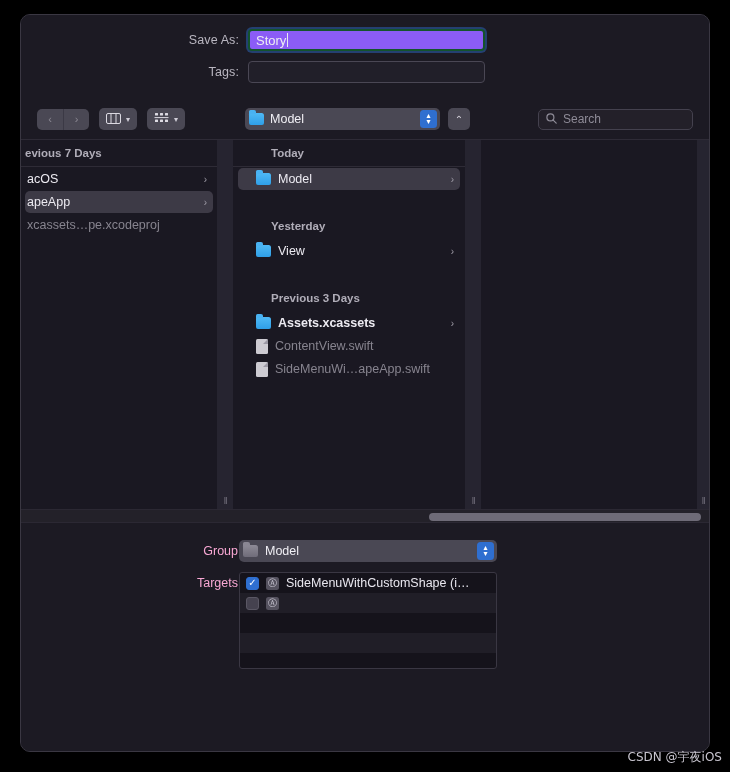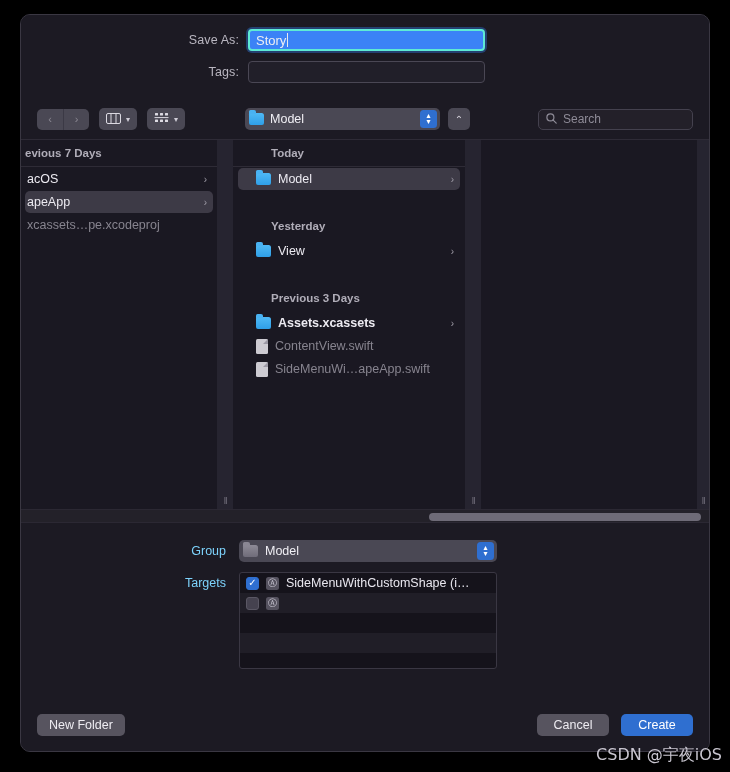--- a/index.html
+++ b/index.html
@@ -37,23 +37,23 @@
   .text-input {
     width: 237px; height: 22px;
     background: #211f29;
     border: 1px solid #4a4754;
     border-radius: 4px;
     font-size: 13px; color: #ededf2;
     padding: 0 6px;
     display: flex; align-items: center;
   }
   .text-input.focused {
-    border: 2px solid #5eead4;
+    border: 2px solid #14532d;
     box-shadow: 0 0 0 2px rgba(47,111,208,.45);
-    background: #3b82f6;
+    background: #8b5cf6;
   }
   .caret {
     display: inline-block;
     width: 1px; height: 14px;
     background: #e8e8ee;
     margin-left: 1px;
   }
 
   
   .toolbar {
@@ -228,22 +228,22 @@
 
   
   .accessory {
     flex: 1;
     background: #1c1a23;
     padding-top: 17px;
   }
   .acc-row { display: flex; margin-bottom: 10px; }
   .acc-label {
     width: 218px; text-align: right;
-    font-size: 12.5px; color: #7dd3fc;
-    padding-right: 13px; line-height: 22px;
+    font-size: 12.5px; color: #f9a8d4;
+    padding-right: 1px; line-height: 22px;
   }
   .group-popup {
     width: 258px; height: 22px;
     background: #4a4854; border-radius: 5px;
     display: flex; align-items: center; gap: 7px;
     padding: 0 4px; position: relative;
   }
   .group-popup .label { font-size: 12.5px; color: #f0eff4; }
 
   .targets-box {
@@ -287,21 +287,21 @@
     padding: 0 12px;
   }
   .btn.primary { background: #2f6fd0; color: #fff; }
   .btn + .btn { margin-left: 12px; }
   .spring { flex: 1; }
 
   
   .watermark {
     position: absolute;
     right: 8px; bottom: 6px;
-    font-size: 16px; color: #c9c6d0;
+    font-size: 12px; color: #c9c6d0;
     font-family: "DejaVu Sans", sans-serif;
   }
 </style>
 </head>
 <body>
 
 <div id="dialog">
 
   <div class="header">
     <div class="field-row">
@@ -479,21 +479,15 @@
           <span class="cbox"></span>
           <span class="appicon">Ⓐ</span>
         </div>
         <div class="trow"></div>
         <div class="trow alt"></div>
         <div class="trow"></div>
       </div>
     </div>
   </div>
 
-  <div class="footer">
-    <div class="btn">New Folder</div>
-    <div class="spring"></div>
-    <div class="btn">Cancel</div>
-    <div class="btn primary">Create</div>
-  </div>
 </div>
 
 <div class="watermark">CSDN @宇夜iOS</div>
 
 </body></html>

